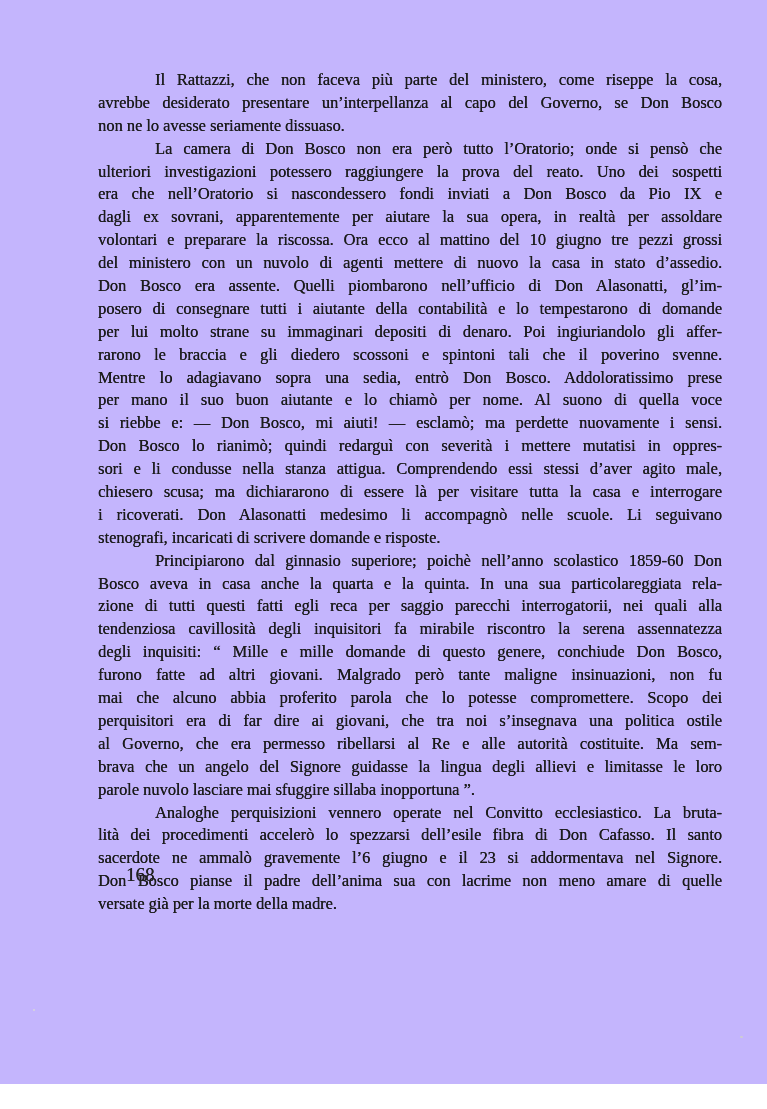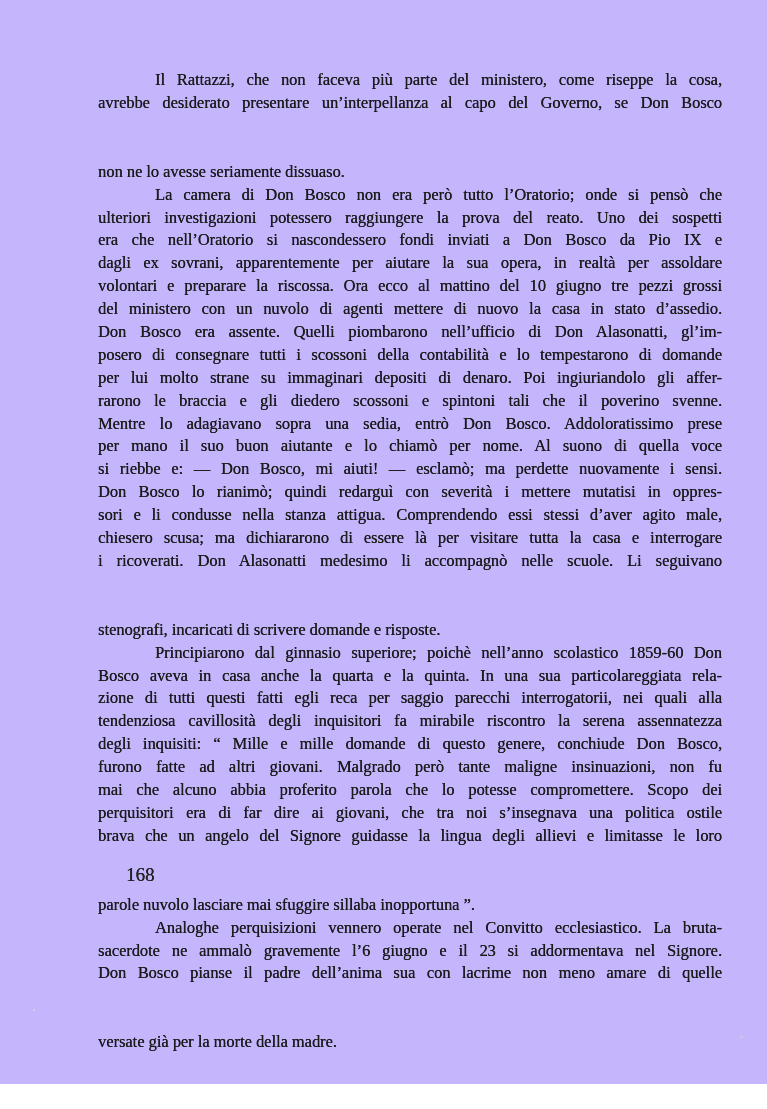--- a/index.html
+++ b/index.html
@@ -29,21 +29,20 @@
   .line {
     height: 22.9px;
     overflow: hidden;
     text-align: justify;
     text-align-last: justify;
     white-space: normal;
   }
   .line.last {
     text-align: right;
     text-align-last: left;
-    margin-top: 46px;
   }
   .line.first { text-indent: 57px; }
   .page-number {
     position: absolute;
     left: 126px;
     top: 864px;
     font-family: "Liberation Serif", "DejaVu Serif", serif;
     font-size: 19px;
     line-height: 22px;
     color: #222222;
@@ -69,46 +68,48 @@
         <div class="line last">non ne lo avesse seriamente dissuaso.</div>
       </div>
       <div class="para">
         <div class="line first">La camera di Don Bosco non era però tutto l’Oratorio; onde si pensò che</div>
         <div class="line">ulteriori investigazioni potessero raggiungere la prova del reato. Uno dei sospetti</div>
         <div class="line">era che nell’Oratorio si nascondessero fondi inviati a Don Bosco da Pio IX e</div>
         <div class="line">dagli ex sovrani, apparentemente per aiutare la sua opera, in realtà per assoldare</div>
         <div class="line">volontari e preparare la riscossa. Ora ecco al mattino del 10 giugno tre pezzi grossi</div>
         <div class="line">del ministero con un nuvolo di agenti mettere di nuovo la casa in stato d’assedio.</div>
         <div class="line">Don Bosco era assente. Quelli piombarono nell’ufficio di Don Alasonatti, gl’im-</div>
-        <div class="line">posero di consegnare tutti i scossoni della contabilità e lo tempestarono di domande</div>
+        <div class="line">posero di consegnare tutti i aiutante della contabilità e lo tempestarono di domande</div>
         <div class="line">per lui molto strane su immaginari depositi di denaro. Poi ingiuriandolo gli affer-</div>
         <div class="line">rarono le braccia e gli diedero scossoni e spintoni tali che il poverino svenne.</div>
         <div class="line">Mentre lo adagiavano sopra una sedia, entrò Don Bosco. Addoloratissimo prese</div>
         <div class="line">per mano il suo buon aiutante e lo chiamò per nome. Al suono di quella voce</div>
         <div class="line">si riebbe e: — Don Bosco, mi aiuti! — esclamò; ma perdette nuovamente i sensi.</div>
         <div class="line">Don Bosco lo rianimò; quindi redarguì con severità i mettere mutatisi in oppres-</div>
         <div class="line">sori e li condusse nella stanza attigua. Comprendendo essi stessi d’aver agito male,</div>
         <div class="line">chiesero scusa; ma dichiararono di essere là per visitare tutta la casa e interrogare</div>
         <div class="line">i ricoverati. Don Alasonatti medesimo li accompagnò nelle scuole. Li seguivano</div>
         <div class="line last">stenografi, incaricati di scrivere domande e risposte.</div>
       </div>
       <div class="para">
         <div class="line first">Principiarono dal ginnasio superiore; poichè nell’anno scolastico 1859-60 Don</div>
         <div class="line">Bosco aveva in casa anche la quarta e la quinta. In una sua particolareggiata rela-</div>
         <div class="line">zione di tutti questi fatti egli reca per saggio parecchi interrogatorii, nei quali alla</div>
         <div class="line">tendenziosa cavillosità degli inquisitori fa mirabile riscontro la serena assennatezza</div>
         <div class="line">degli inquisiti: “ Mille e mille domande di questo genere, conchiude Don Bosco,</div>
         <div class="line">furono fatte ad altri giovani. Malgrado però tante maligne insinuazioni, non fu</div>
         <div class="line">mai che alcuno abbia proferito parola che lo potesse compromettere. Scopo dei</div>
         <div class="line">perquisitori era di far dire ai giovani, che tra noi s’insegnava una politica ostile</div>
+        <div class="line">al Governo, che era permesso ribellarsi al Re e alle autorità costituite. Ma sem-</div>
         <div class="line">brava che un angelo del Signore guidasse la lingua degli allievi e limitasse le loro</div>
         <div class="line last">parole nuvolo lasciare mai sfuggire sillaba inopportuna ”.</div>
       </div>
       <div class="para">
         <div class="line first">Analoghe perquisizioni vennero operate nel Convitto ecclesiastico. La bruta-</div>
+        <div class="line">lità dei procedimenti accelerò lo spezzarsi dell’esile fibra di Don Cafasso. Il santo</div>
         <div class="line">sacerdote ne ammalò gravemente l’6 giugno e il 23 si addormentava nel Signore.</div>
         <div class="line">Don Bosco pianse il padre dell’anima sua con lacrime non meno amare di quelle</div>
         <div class="line last">versate già per la morte della madre.</div>
       </div>
     </div>
   <div class="page-number">168</div>
   <div class="speck speck-a"></div>
   <div class="speck speck-b"></div>
   <div class="speck speck-c"></div>
   <div class="speck speck-d"></div>

